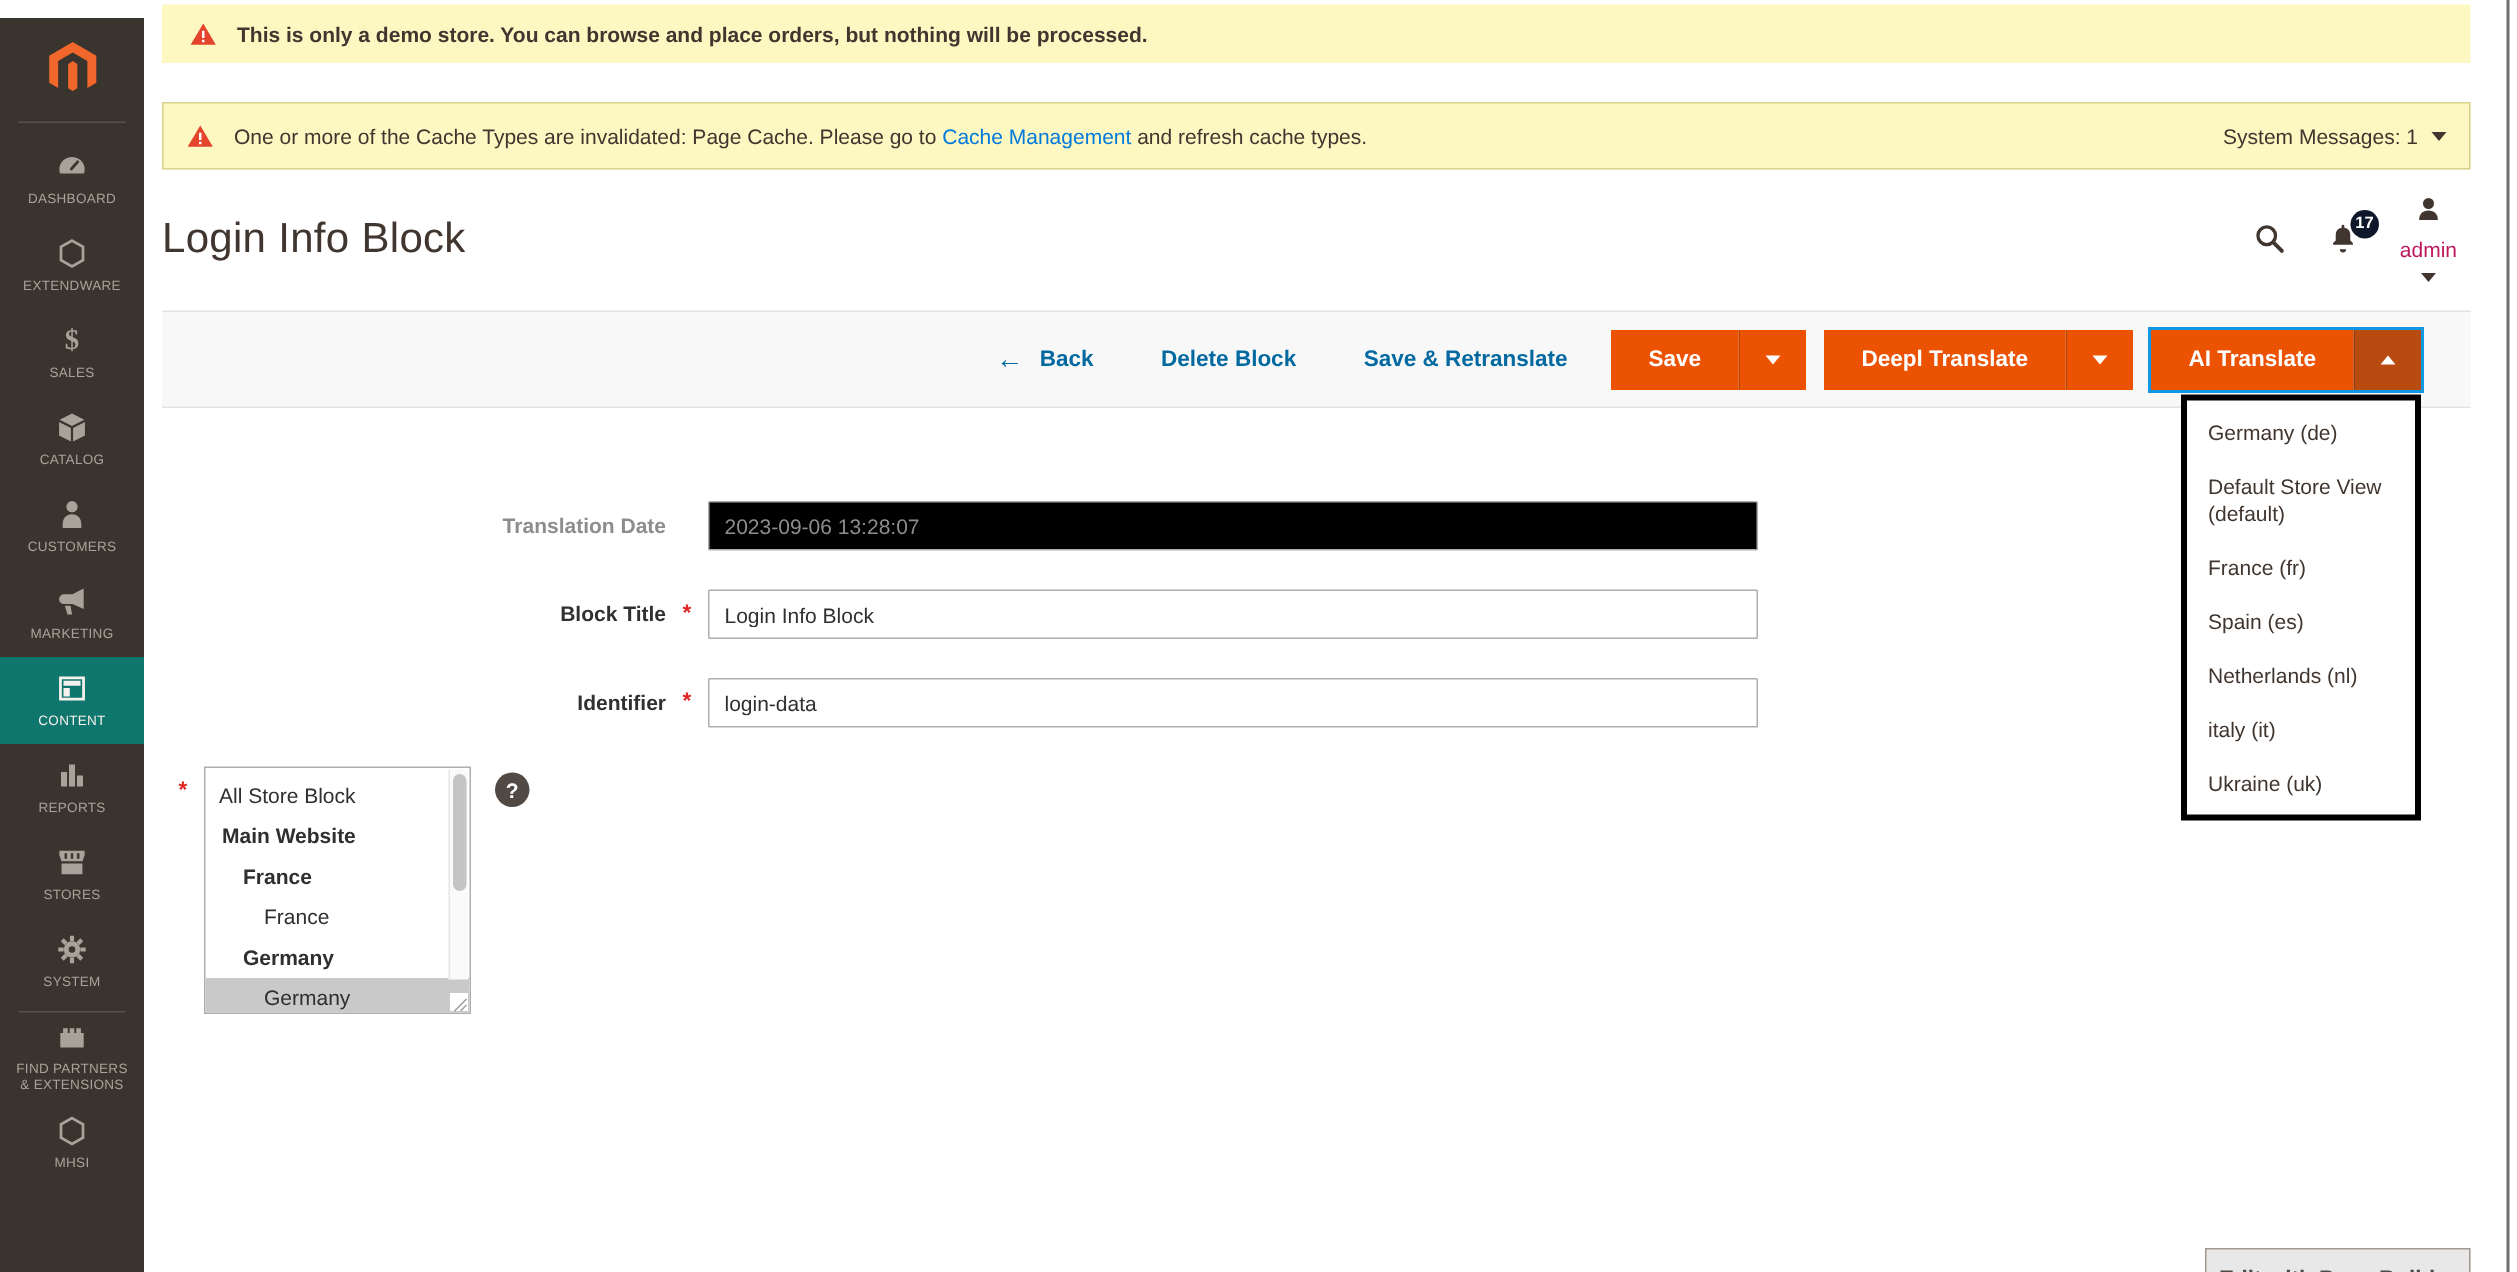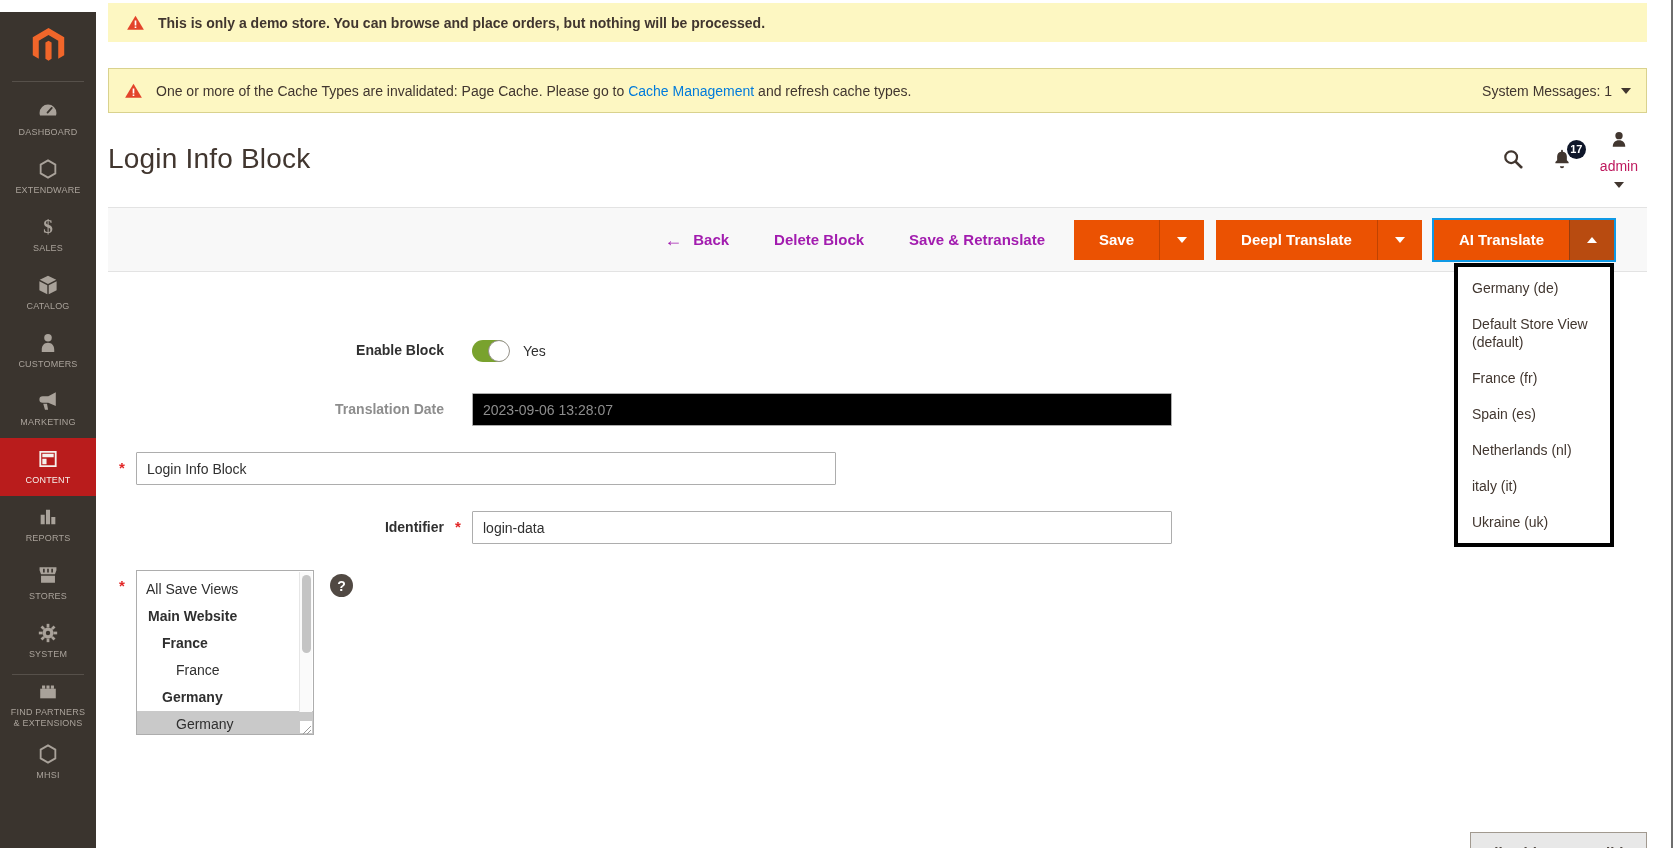--- a/index.html
+++ b/index.html
@@ -7,21 +7,21 @@
   body { font-family:"Liberation Sans", sans-serif; }
   .app { position:relative; width:1678px; height:848px; background:#fff; overflow:hidden; }
 
   
   .sidebar { position:absolute; left:0; top:12px; width:96px; height:848px; background:#3a342e; z-index:10; }
   .logo { width:41px; height:41px; margin:13px auto 0; cursor:pointer; }
   .logo svg { width:100%; height:100%; display:block; }
   .side-divider { height:1px; background:#56504a; margin:15px 12px 0; }
   .side-nav { margin-top:8px; }
   .side-item { min-height:58px; display:flex; flex-direction:column; align-items:center; justify-content:center; gap:5px; color:#a9a29a; cursor:pointer; padding:4px 2px; }
-  .side-item.active { background:#b91c1c; color:#f5f1ec; }
+  .side-item.active { background:#0f766e; color:#f5f1ec; }
   .side-icon { height:22px; display:flex; align-items:center; }
   .side-icon svg { width:22px; height:22px; display:block; }
   .side-label { font-size:9px; line-height:11px; text-align:center; letter-spacing:.2px; max-width:78px; }
 
   
   .main { position:absolute; left:80px; top:0; width:1598px; height:848px; }
 
   .banner { margin-left:28px; width:1539px; background:#fdf7c2; display:flex; align-items:center; font-size:14px; color:#41362f; }
   .banner1 { margin-top:3px; height:39px; padding:0 18px;font-weight:bold; }
   .banner2 { margin-top:26px; height:45px; padding:0 15px; border:1px solid #d9d28e; }
@@ -38,21 +38,21 @@
   .pagehead h1 { font-size:28px; font-weight:400; color:#41362f; letter-spacing:.2px; }
   .headicons { display:flex; align-items:center; gap:27px; }
   .icon-btn { background:none; border:none; cursor:pointer; position:relative; display:flex; }
   .icon-btn svg { width:22px; height:22px; }
   .badge { position:absolute; top:-8px; right:-13px; background:#0f172a; color:#fff; font-size:11px; font-weight:700; border-radius:50%; min-width:19px; height:19px; line-height:19px; text-align:center; font-family:"Liberation Sans",sans-serif; }
   .user { display:flex; align-items:center; gap:8px; font-size:14px; color:#be185d; cursor:pointer;flex-direction:column; }
   .user svg { width:20px; height:20px; }
 
   
   .toolbar { position:relative; margin:26px 0 0 28px; width:1539px; height:65px; background:#f8f8f8; border-top:1px solid #e3e3e3; border-bottom:1px solid #e3e3e3; display:flex; align-items:center; justify-content:flex-end; padding-right:33px; }
-  .tbtn { background:none; border:none; font-family:inherit; font-size:15px; font-weight:600; color:#a21caf; margin-right:45px; cursor:pointer; display:flex; align-items:center; gap:11px; }
+  .tbtn { background:none; border:none; font-family:inherit; font-size:15px; font-weight:600; color:#0369a1; margin-right:45px; cursor:pointer; display:flex; align-items:center; gap:11px; }
   .back-arrow-icon::before { content:"\2190"; font-size:18px; line-height:1; }
   .split { display:flex; align-items:stretch; height:40px; margin-left:12px; cursor:pointer; position:relative; }
   .split .lbl { background:#eb5202; color:#fff; font-weight:700; font-size:15px; display:flex; align-items:center; padding:0 25px; border:none; font-family:inherit; cursor:pointer; }
   .split .arr { width:45px; background:#eb5202; border:none; border-left:1px solid rgba(0,0,0,.18); display:flex; align-items:center; justify-content:center; cursor:pointer; }
   .split.open .arr { background:#b84b10; }
   .split.focused { box-shadow:0 0 0 2px #0f99e5; }
   .dropdown { position:absolute; top:55px; right:33px; width:160px; background:#fff; border:4px solid #000000; padding:3px 0; z-index:20; }
   .dd-item { padding:9px 14px; font-size:14px; line-height:18px; color:#41362f; cursor:pointer; }
 
   
@@ -322,54 +322,45 @@
 
           <div class="dd-item">italy (it)</div>
 
           <div class="dd-item">Ukraine (uk)</div>
 
       </div>
     </div>
 
     <div class="form">
 
-      <div class="frow">
-        <div class="flabel">Enable Block</div>
-        <div class="fstar"></div>
-        <div class="enable-wrap">
-          <div class="toggle">
-              <div class="knob"></div>
-            </div>
-          <span class="toggle-label">Yes</span>
-        </div>
-      </div>
 
       <div class="frow">
         <div class="flabel muted">Translation Date</div>
         <div class="fstar"></div>
         <input class="txt disabled" disabled="" value="2023-09-06 13:28:07" style="">
       </div>
 
       <div class="frow">
+        <div class="flabel">Block Title</div>
         <div class="fstar">*</div>
         <input class="txt" value="Login Info Block" style="">
       </div>
 
       <div class="frow">
         <div class="flabel">Identifier</div>
         <div class="fstar">*</div>
         <input class="txt" value="login-data" style="">
       </div>
 
       <div class="frow">
         <div class="fstar">*</div>
         <div class="fctl">
           <div class="multiselect">
 
-              <div class="opt lvl0">All Save Views</div>
+              <div class="opt lvl0">All Store Block</div>
 
               <div class="opt bold lvl0">Main Website</div>
 
               <div class="opt bold lvl1">France</div>
 
               <div class="opt lvl2">France</div>
 
               <div class="opt bold lvl1">Germany</div>
 
               <div class="opt selected lvl2">Germany</div>

